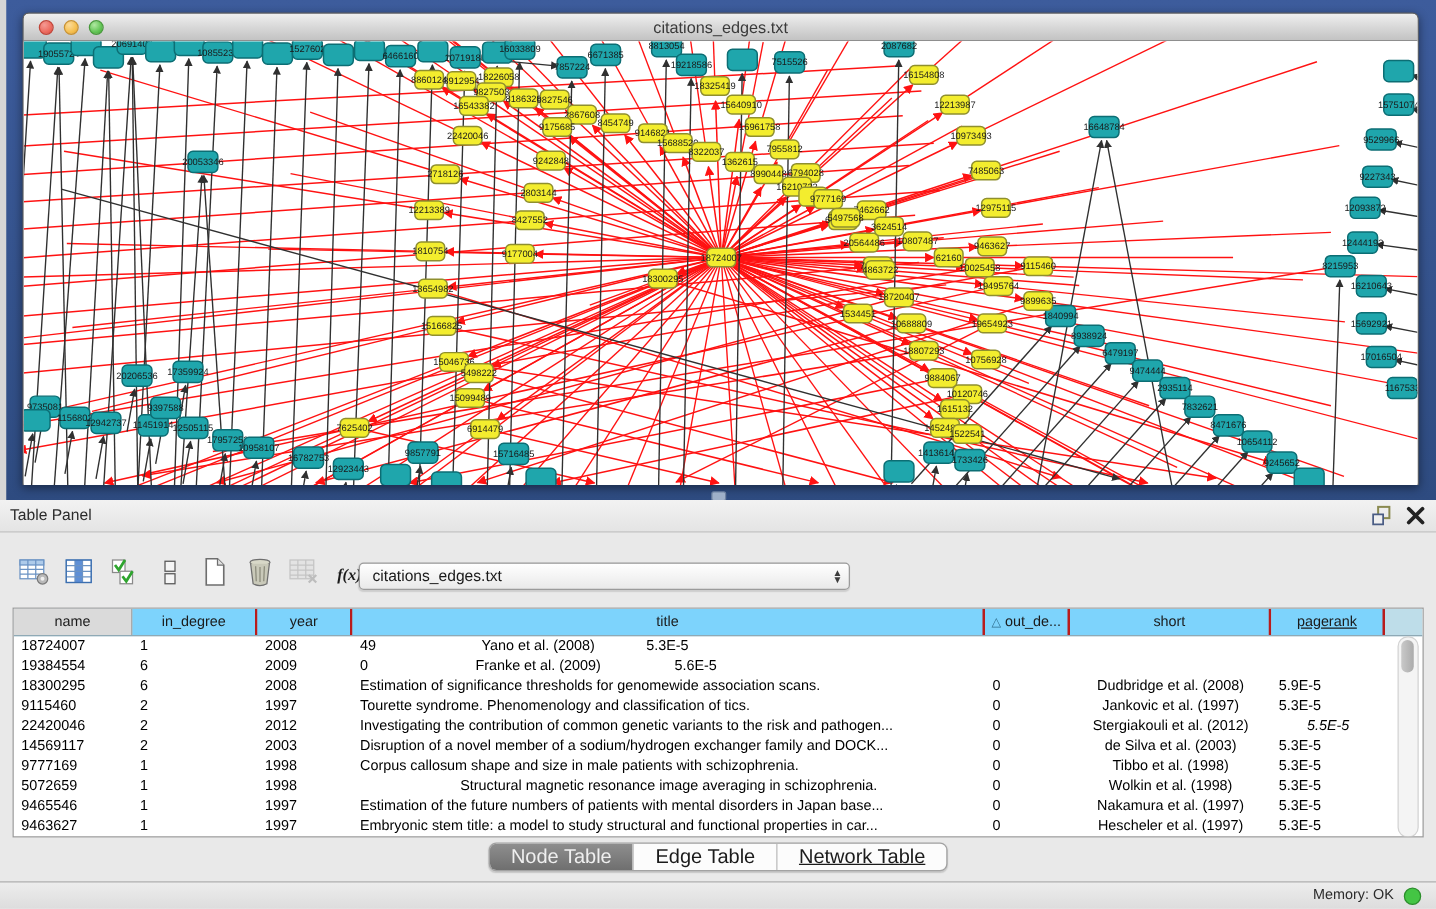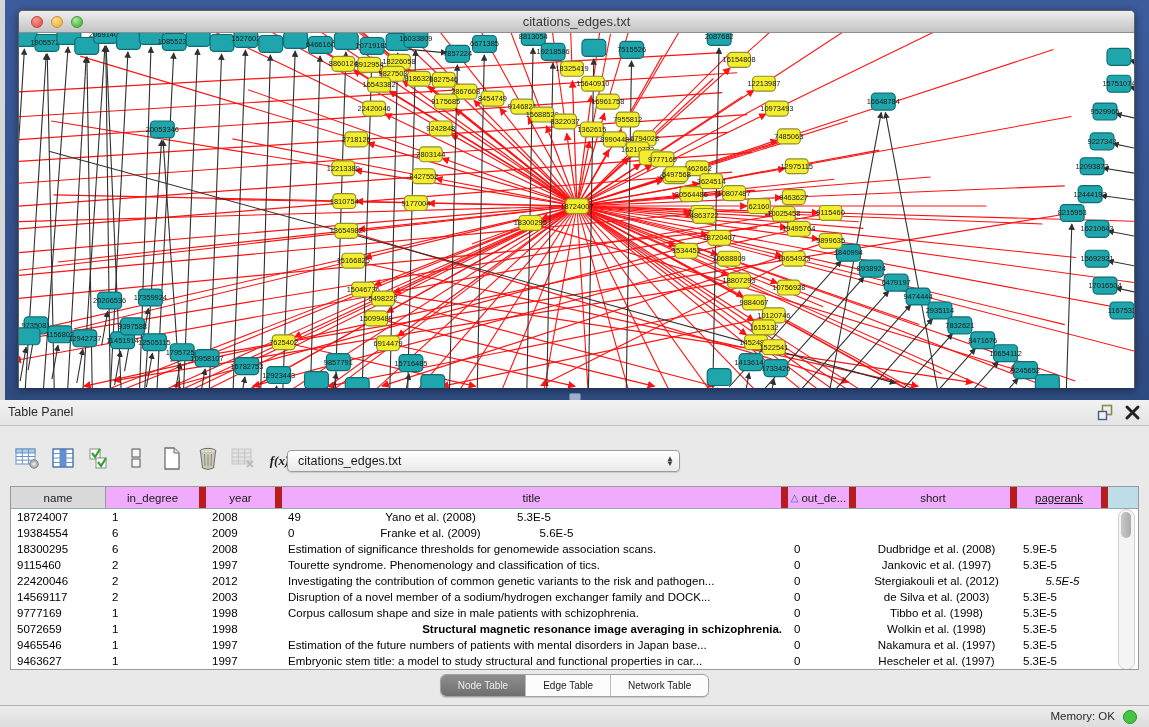--- a/index.html
+++ b/index.html
@@ -39,39 +39,39 @@
   .combo{position:absolute;left:287px;top:50px;width:393px;height:22px;border:1px solid #9B9B9B;
       border-radius:4px;background:linear-gradient(#FFFFFF,#E9E9E9);box-sizing:border-box;
       display:flex;align-items:center;cursor:pointer;box-shadow:0 1px 1px rgba(0,0,0,.12);}
   .combo .cval{flex:1;padding-left:10px;font-size:12.5px;color:#1A1A1A;
       white-space:nowrap;overflow:hidden;}
   .combo .carrows{width:18px;font-size:8px;line-height:5px;color:#3C3C3C;text-align:center;}
   
   .table-box{position:absolute;left:10px;top:86px;width:1129px;height:184px;
       border:1px solid #9A9A9A;background:#FFF;box-sizing:border-box;overflow:hidden;}
   .thead{display:flex;height:21px;background:#BEDDE9;border-bottom:1px solid #8FA9B5;}
-  .th{box-sizing:border-box;border-right:7px solid #b91c1c;font-size:11.5px;color:#1A1A1A;
-      display:flex;align-items:center;justify-content:center;background:#f0abfc;
+  .th{box-sizing:border-box;border-right:2px solid #b91c1c;font-size:11.5px;color:#1A1A1A;
+      display:flex;align-items:center;justify-content:center;background:#7dd3fc;
       white-space:nowrap;overflow:hidden;cursor:pointer;}
   .th.gray{background:#DADADA;border-right:1px solid #9A9A9A;}
   .th .sorti{color:#2F6F8F;margin-right:3px;font-size:10px;}
   .trow{display:flex;height:16px;align-items:center;}
   .td{box-sizing:border-box;font-size:11.5px;color:#000;padding:0 6px;
       white-space:nowrap;overflow:hidden;}
   .vsb{position:absolute;right:3px;top:22px;width:15px;height:159px;
       background:#F4F4F4;border:1px solid #D2D2D2;border-radius:8px;}
   .vsb .thumb{position:absolute;left:1.5px;top:2px;width:10px;height:26px;border-radius:6px;
       background:linear-gradient(90deg,#C9C9C9,#ABABAB);}
   
   .tabs{position:absolute;left:0;top:274px;width:100%;display:flex;justify-content:center;}
   .seg{display:flex;height:21px;border:1px solid #A2A2A2;border-radius:6px;overflow:hidden;
       background:#FCFCFC;box-shadow:0 1px 1px rgba(0,0,0,.15);}
-  .seg .tab{padding:0 17px;display:flex;align-items:center;font-size:10px;color:#1B1B1B;
+  .seg .tab{padding:0 17px;display:flex;align-items:center;font-size:16px;color:#1B1B1B;
       border-right:1px solid #BBB;cursor:pointer;}
-  .seg .tab:last-child{border-right:none;}
+  .seg .tab:last-child{border-right:none;text-decoration:underline;}
   .seg .tab.sel{background:linear-gradient(#8E8E8E,#6F6F6F);color:#EFEFEF;}
   
   .status-bar{position:absolute;left:0;top:705px;width:1149px;height:22px;
       background:linear-gradient(#EDEDED,#DCDCDC);border-top:1px solid #B0B0B0;}
   .mem{position:absolute;right:34px;top:4px;font-size:11.5px;color:#2B2B2B;}
   .memdot{position:absolute;right:12px;top:3.5px;width:14px;height:14px;border-radius:50%;
       border:1px solid #2C8F2C;box-sizing:border-box;}
 </style>
 </head>
 <body>
@@ -790,21 +790,21 @@
           <div class="td" style="width: 76px; text-align: left;">1998</div>
           <div class="td" style="width: 506px; text-align: left;">Corpus callosum shape and size in male patients with schizophrenia.</div>
           <div class="td" style="width: 68px; text-align: left;">0</div>
           <div class="td" style="width: 161px; text-align: center;">Tibbo et al. (1998)</div>
           <div class="td" style="width: 91px; text-align: left;">5.3E-5</div>
         </div>
         <div class="trow">
           <div class="td" style="width: 95px; text-align: left;">5072659</div>
           <div class="td" style="width: 100px; text-align: left;">1</div>
           <div class="td" style="width: 76px; text-align: left;">1998</div>
-          <div class="td" style="width: 506px; text-align: right; font-weight: bold;">Structural magnetic resonance image averaging in schizophrenia.</div>
+          <div class="td" style="width: 506px; text-align: center;">Structural magnetic resonance image averaging in schizophrenia.</div>
           <div class="td" style="width: 68px; text-align: left;">0</div>
           <div class="td" style="width: 161px; text-align: center;">Wolkin et al. (1998)</div>
           <div class="td" style="width: 91px; text-align: left;">5.3E-5</div>
         </div>
         <div class="trow">
           <div class="td" style="width: 95px; text-align: left;">9465546</div>
           <div class="td" style="width: 100px; text-align: left;">1</div>
           <div class="td" style="width: 76px; text-align: left;">1997</div>
           <div class="td" style="width: 506px; text-align: left;">Estimation of the future numbers of patients with mental disorders in Japan base...</div>
           <div class="td" style="width: 68px; text-align: left;">0</div>

